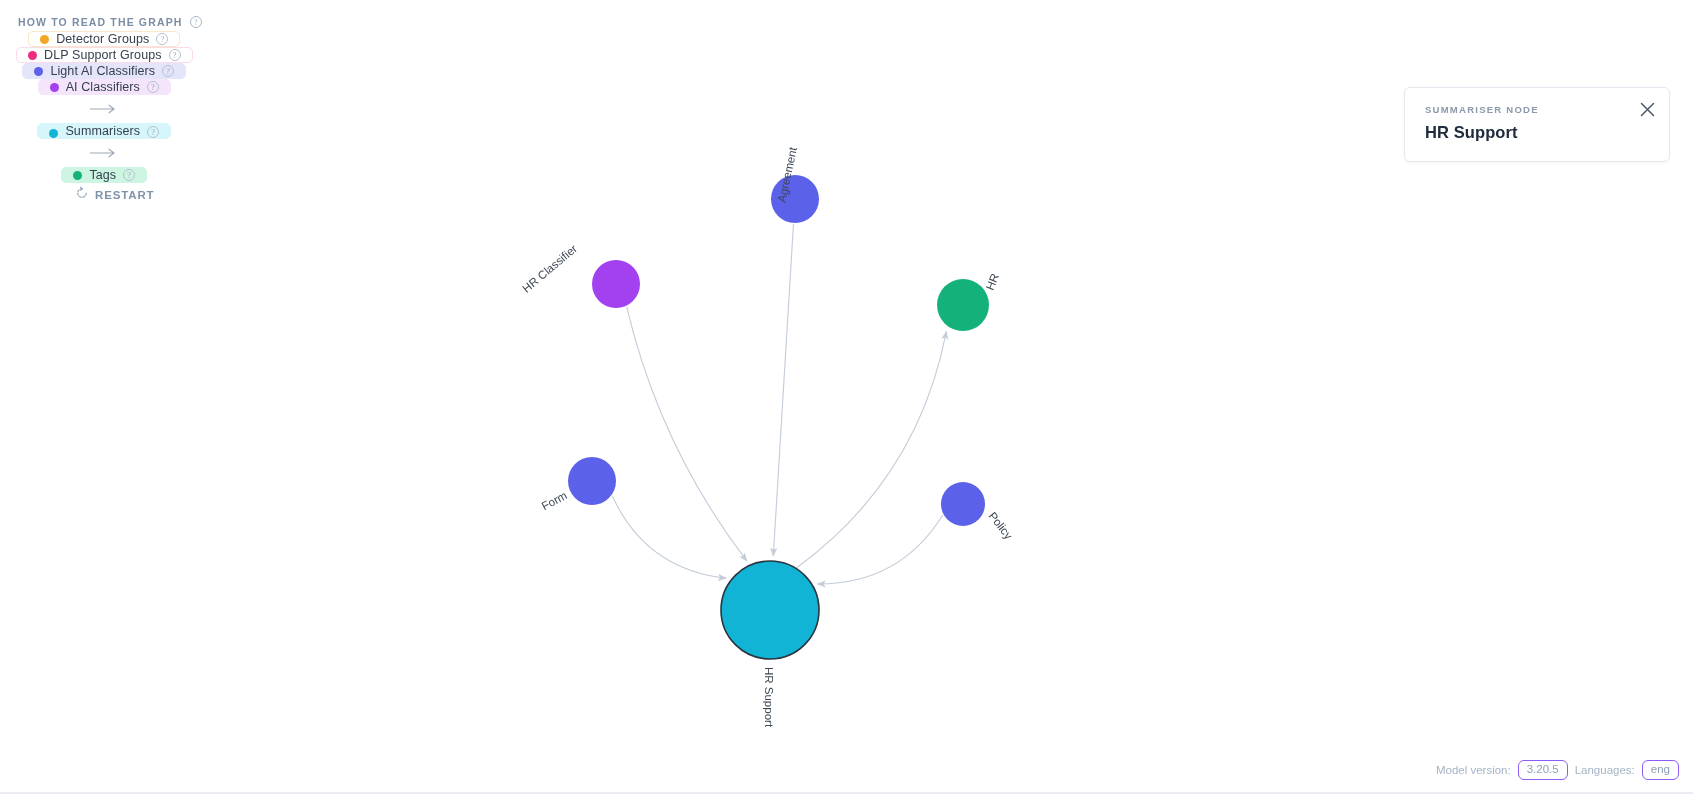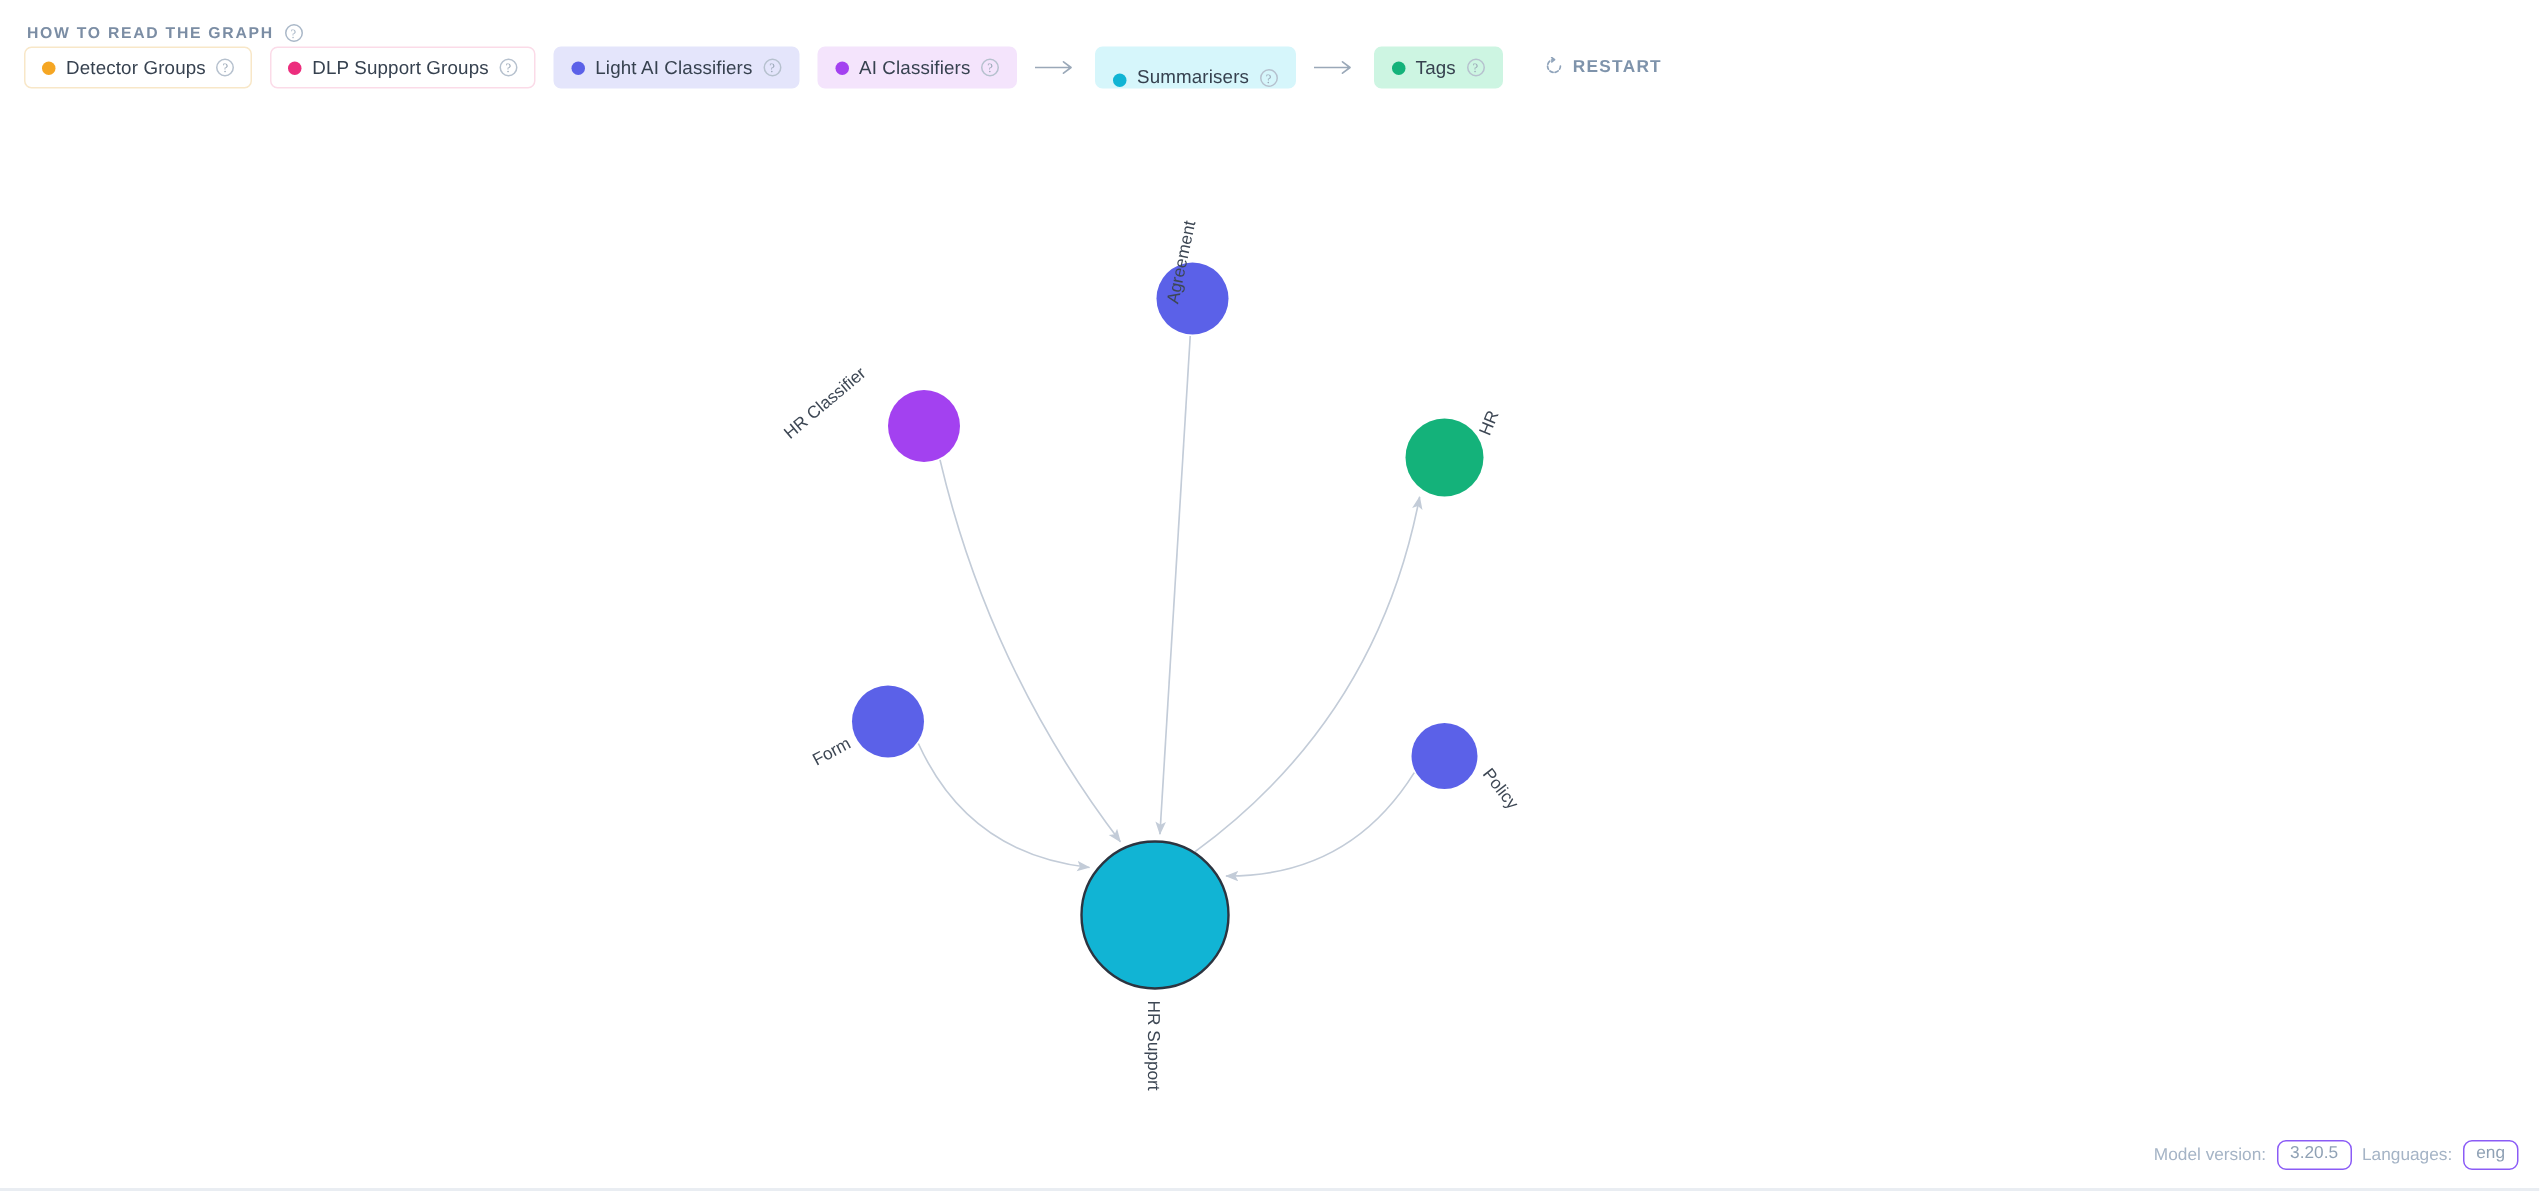--- a/index.html
+++ b/index.html
@@ -51,20 +51,21 @@
   }
 
   .legend-row {
     position: absolute;
     left: 16px;
     top: 31px;
     display: flex;
     align-items: center;
     height: 28px;
     gap: 0;
+    flex-direction: column;
   }
   .chip {
     display: flex;
     align-items: center;
     gap: 7px;
     height: 28px;
     padding: 0 11px;
     border-radius: 5px;
     margin-right: 12px;
     white-space: nowrap;
@@ -267,20 +268,29 @@
     <g id="labels-layer">
         <text x="797" y="80" class="node-label" text-anchor="end" transform="rotate(-78 797 80)">Agreement</text>
         <text x="578" y="182" class="node-label" text-anchor="end" transform="rotate(-40 578 182)">HR Classifier</text>
         <text x="993" y="223" class="node-label" text-anchor="start" transform="rotate(-68 993 223)">HR</text>
         <text x="568" y="430" class="node-label" text-anchor="end" transform="rotate(-28 568 430)">Form</text>
         <text x="988" y="448" class="node-label" text-anchor="start" transform="rotate(52 988 448)">Policy</text>
         <text x="765" y="599" class="node-label" text-anchor="start" transform="rotate(90 765 599)">HR Support</text>
       </g>
   </svg>
 
+  <div class="details-panel">
+    <div class="panel-kicker">SUMMARISER NODE</div>
+    <div class="panel-title">HR Support</div>
+    <div class="panel-close">
+      <svg width="15" height="15" viewBox="0 0 15 15" aria-hidden="true">
+        <path d="M1.5,1.5 L13.5,13.5 M13.5,1.5 L1.5,13.5" stroke="#4a5869" stroke-width="1.5" stroke-linecap="round" fill="none"></path>
+      </svg>
+    </div>
+  </div>
 
   <div class="footer-meta">
     <span class="meta-label">Model version:</span>
     <span class="meta-pill">3.20.5</span>
     <span class="meta-label">Languages:</span>
     <span class="meta-pill">eng</span>
   </div>
 
 </div>
 

